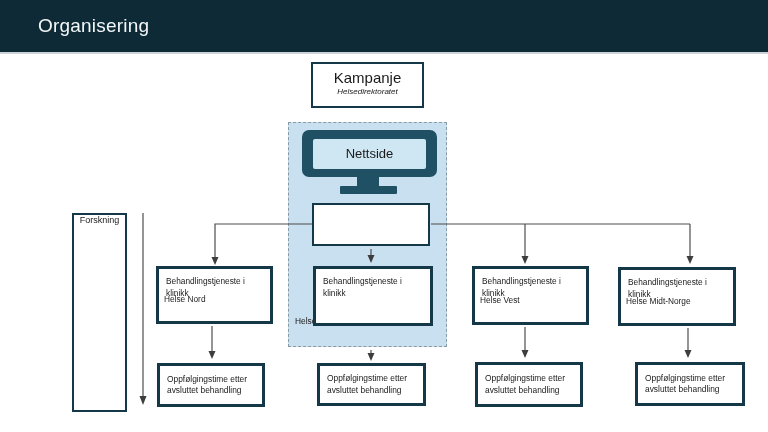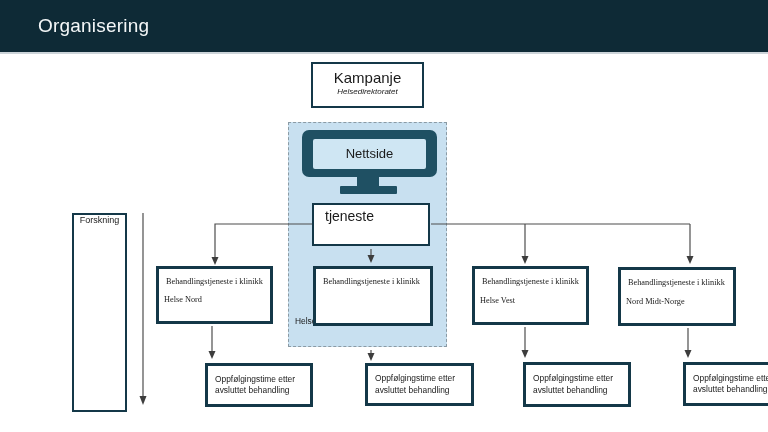--- a/index.html
+++ b/index.html
@@ -47,31 +47,31 @@
   .mon{position:absolute;background:var(--monitor);z-index:3;}
   .mon-shell{left:302px;top:130px;width:135px;height:47px;border-radius:7px;}
   .mon-screen{
     position:absolute;left:313px;top:139px;width:113px;height:30px;
     background:var(--screen_bg);border-radius:2px;z-index:3;
     text-align:center;font-size:13px;line-height:30px;
   }
   .mon-neck{left:357px;top:177px;width:22px;height:10px;}
   .mon-base{left:340px;top:186px;width:57px;height:8px;border-radius:1px;}
   
-  .clinic{border-width:3px;padding:7px 4px 12px 7px;font-family:Liberation Serif, serif;}
+  .clinic{border-width:3px;padding:7px 4px 12px 7px;}
   .clinic .ct{font-size:8.3px;line-height:11.5px;}
   .clinic .cr{position:absolute;left:5px;bottom:17px;font-size:8.3px;}
   .clinic-nord{left:156px;top:266px;width:117px;height:58px;}
   .clinic-sorost{left:313px;top:266px;width:120px;height:60px;}
   .clinic-vest{left:472px;top:266px;width:117px;height:59px;}
   .clinic-midt{left:618px;top:267px;width:118px;height:59px;}
   
   .followup{
     border-width:3px;display:flex;align-items:center;padding:0 2px 0 7px;
-    font-size:8.4px;line-height:11.5px;margin-left:48px;
+    font-size:8.4px;line-height:11.5px;
   }
   .fu1{left:157px;top:363px;width:108px;height:44px;}
   .fu2{left:317px;top:363px;width:109px;height:43px;}
   .fu3{left:475px;top:362px;width:108px;height:45px;}
   .fu4{left:635px;top:362px;width:110px;height:44px;}
 </style>
 </head>
 <body>
 
 <div class="stage">
@@ -115,41 +115,40 @@
   </div>
 
   <div class="mon mon-shell"></div>
   <div class="mon-screen">
     <span>Nettside</span>
   </div>
   <div class="mon mon-neck"></div>
   <div class="mon mon-base"></div>
 
   <div class="box lavterskel">
-    <span>tjeneste</span>
   </div>
 
   <div class="box forskning">
     <span>Forskning</span>
   </div>
 
   <div class="box clinic clinic-nord">
     <div class="ct">Behandlingstjeneste i klinikk</div>
     <div class="cr">Helse Nord</div>
   </div>
   <div class="box clinic clinic-sorost">
     <div class="ct">Behandlingstjeneste i klinikk</div>
   </div>
   <div class="box clinic clinic-vest">
     <div class="ct">Behandlingstjeneste i klinikk</div>
     <div class="cr">Helse Vest</div>
   </div>
   <div class="box clinic clinic-midt">
     <div class="ct">Behandlingstjeneste i klinikk</div>
-    <div class="cr">Nord Midt-Norge</div>
+    <div class="cr">Helse Midt-Norge</div>
   </div>
 
   <div class="box followup fu1">
     <span>Oppfølgingstime etter avsluttet behandling</span>
   </div>
   <div class="box followup fu2">
     <span>Oppfølgingstime etter avsluttet behandling</span>
   </div>
   <div class="box followup fu3">
     <span>Oppfølgingstime etter avsluttet behandling</span>

